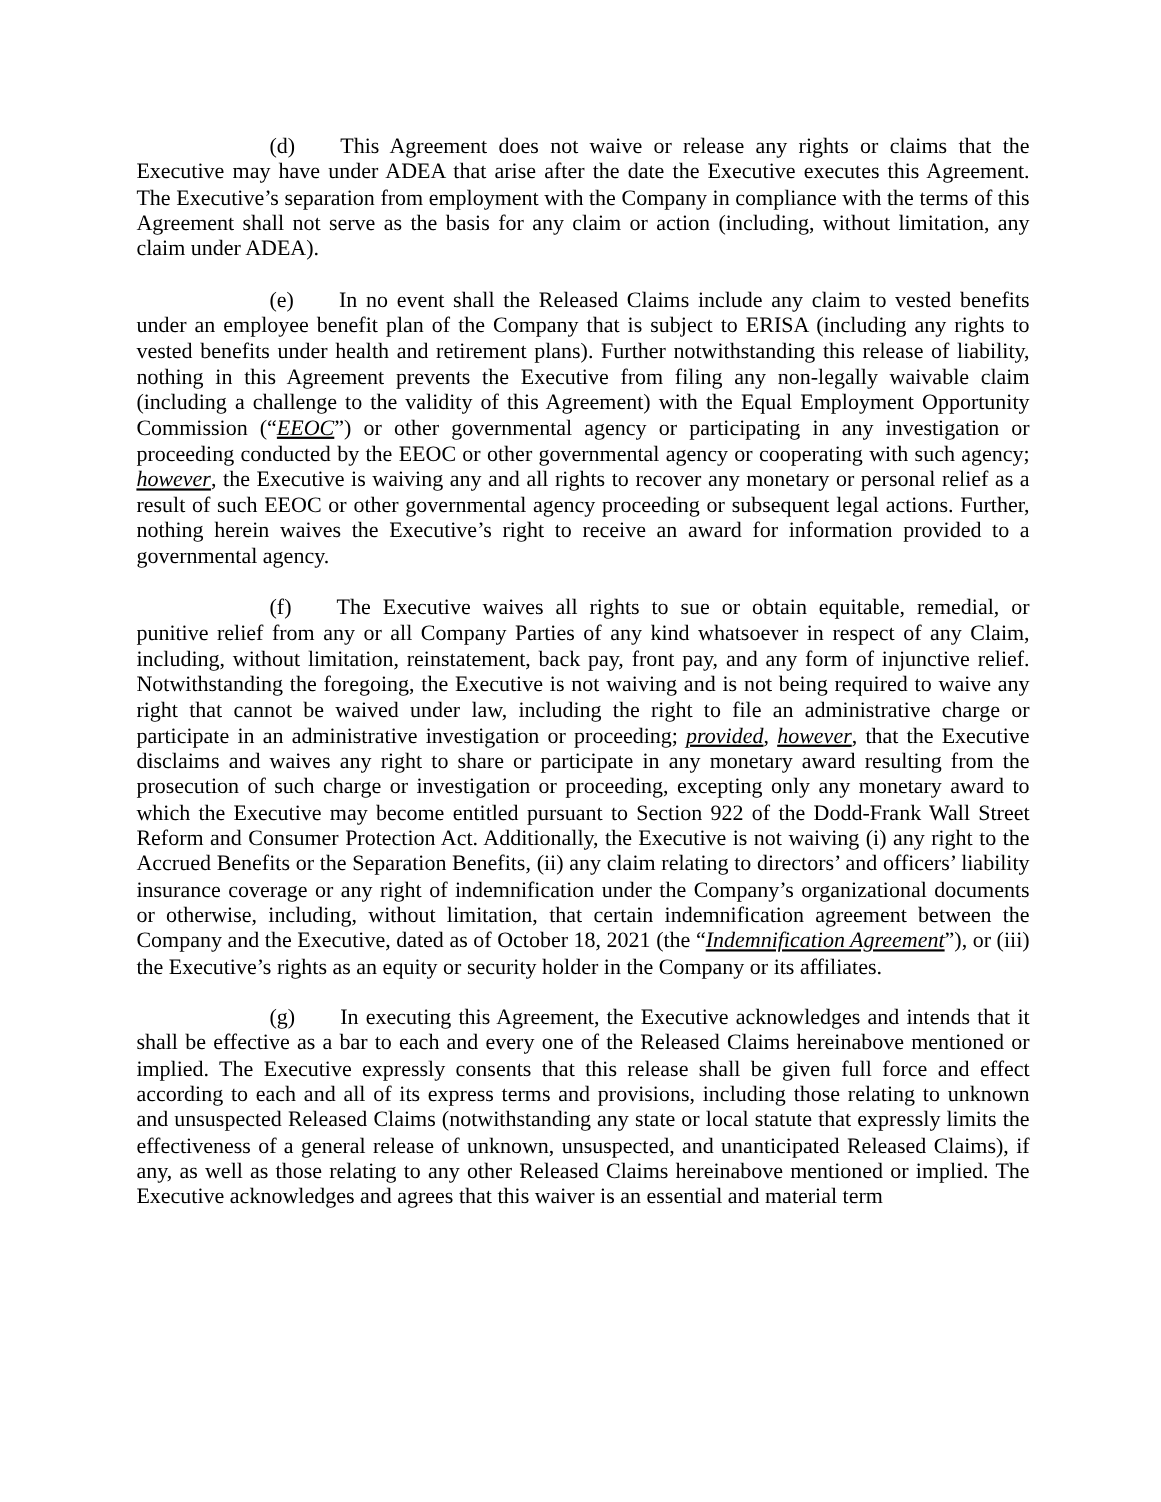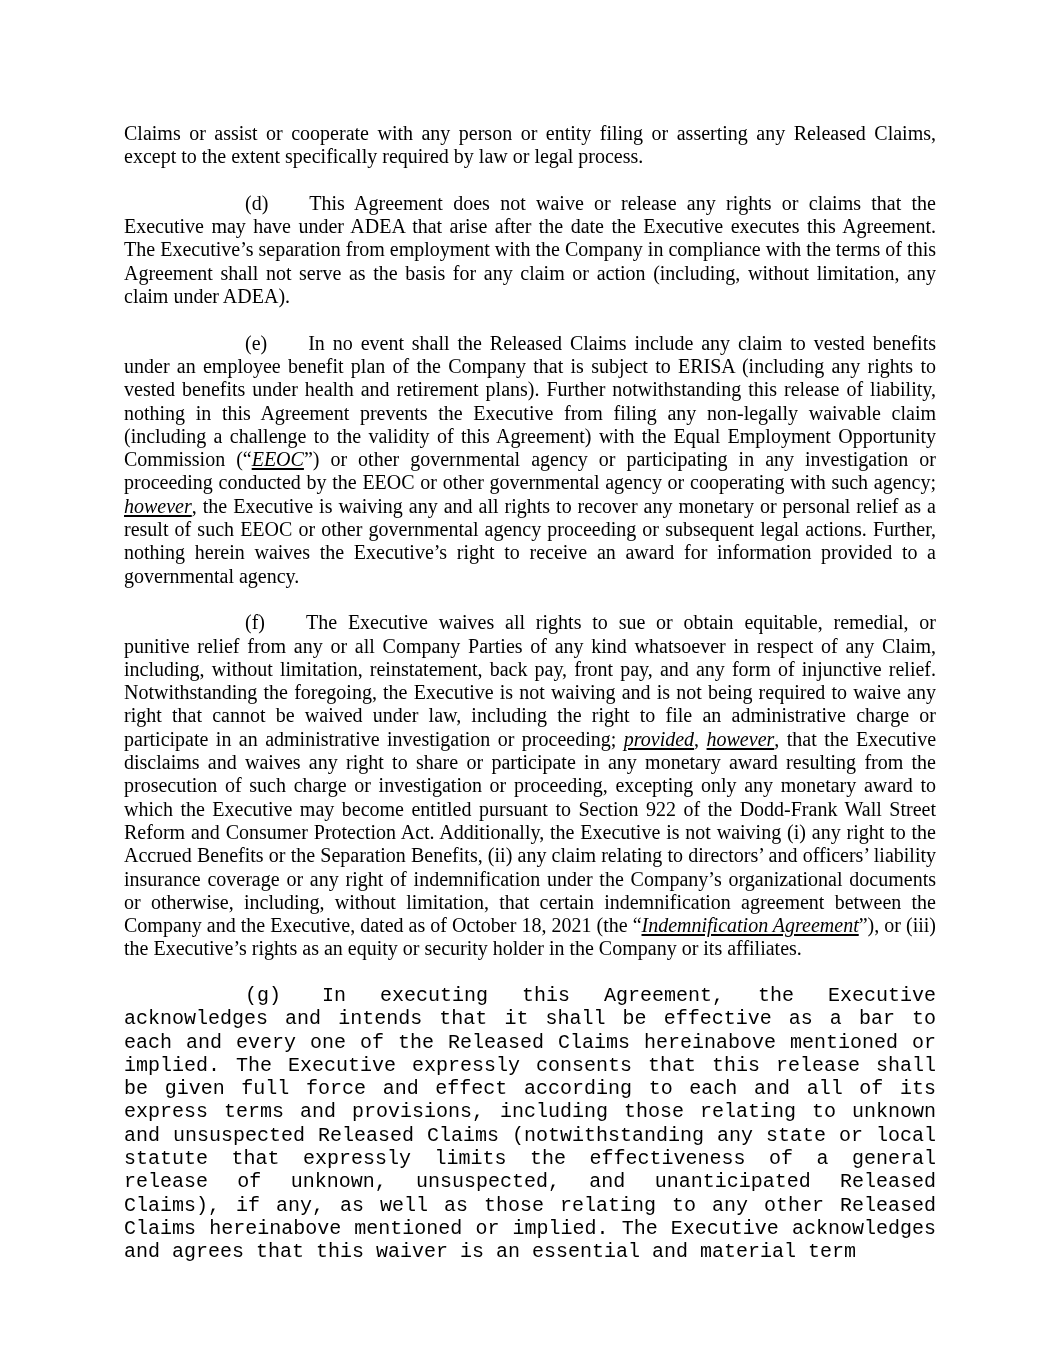--- a/index.html
+++ b/index.html
@@ -25,39 +25,37 @@
     line-height: 23.3px;
     text-align: justify;
     text-justify: inter-word;
   }
   .doc-body p {
     margin: 0 0 23.3px 0;
     padding: 0;
   }
   .doc-body p:last-child {
     margin-bottom: 0;
-    font-family: Liberation Mono, monospace;
   }
   p.labeled {
     text-indent: 121px;
   }
   .tab-gap {
     display: inline-block;
     width: 41px;
   }
   .u {
     text-decoration: underline;
     text-underline-offset: 2px;
     font-style: italic;
   }
 </style>
 </head>
 <body>
 
 <div class="page">
   <div class="doc-body" id="doc-body">
-      <p><span>Claims or assist or cooperate with any person or entity filing or asserting any Released Claims, except to the extent specifically required by law or legal process.</span></p>
       <p class="labeled"><span>(d)</span><span class="tab-gap"></span><span>This Agreement does not waive or release any rights or claims that the Executive may have under ADEA that arise after the date the Executive executes this Agreement. The Executive’s separation from employment with the Company in compliance with the terms of this Agreement shall not serve as the basis for any claim or action (including, without limitation, any claim under ADEA).</span></p>
       <p class="labeled"><span>(e)</span><span class="tab-gap"></span><span>In no event shall the Released Claims include any claim to vested benefits under an employee benefit plan of the Company that is subject to ERISA (including any rights to vested benefits under health and retirement plans). Further notwithstanding this release of liability, nothing in this Agreement prevents the Executive from filing any non-legally waivable claim (including a challenge to the validity of this Agreement) with the Equal Employment Opportunity Commission (“</span><span class="u">EEOC</span><span>”) or other governmental agency or participating in any investigation or proceeding conducted by the EEOC or other governmental agency or cooperating with such agency; </span><span class="u">however</span><span>, the Executive is waiving any and all rights to recover any monetary or personal relief as a result of such EEOC or other governmental agency proceeding or subsequent legal actions. Further, nothing herein waives the Executive’s right to receive an award for information provided to a governmental agency.</span></p>
       <p class="labeled"><span>(f)</span><span class="tab-gap"></span><span>The Executive waives all rights to sue or obtain equitable, remedial, or punitive relief from any or all Company Parties of any kind whatsoever in respect of any Claim, including, without limitation, reinstatement, back pay, front pay, and any form of injunctive relief. Notwithstanding the foregoing, the Executive is not waiving and is not being required to waive any right that cannot be waived under law, including the right to file an administrative charge or participate in an administrative investigation or proceeding; </span><span class="u">provided</span><span>, </span><span class="u">however</span><span>, that the Executive disclaims and waives any right to share or participate in any monetary award resulting from the prosecution of such charge or investigation or proceeding, excepting only any monetary award to which the Executive may become entitled pursuant to Section 922 of the Dodd-Frank Wall Street Reform and Consumer Protection Act. Additionally, the Executive is not waiving (i) any right to the Accrued Benefits or the Separation Benefits, (ii) any claim relating to directors’ and officers’ liability insurance coverage or any right of indemnification under the Company’s organizational documents or otherwise, including, without limitation, that certain indemnification agreement between the Company and the Executive, dated as of October 18, 2021 (the “</span><span class="u">Indemnification Agreement</span><span>”), or (iii) the Executive’s rights as an equity or security holder in the Company or its affiliates.</span></p>
       <p class="labeled"><span>(g)</span><span class="tab-gap"></span><span>In executing this Agreement, the Executive acknowledges and intends that it shall be effective as a bar to each and every one of the Released Claims hereinabove mentioned or implied. The Executive expressly consents that this release shall be given full force and effect according to each and all of its express terms and provisions, including those relating to unknown and unsuspected Released Claims (notwithstanding any state or local statute that expressly limits the effectiveness of a general release of unknown, unsuspected, and unanticipated Released Claims), if any, as well as those relating to any other Released Claims hereinabove mentioned or implied. The Executive acknowledges and agrees that this waiver is an essential and material term</span></p>
     </div>
 </div>
 
 </body></html>

